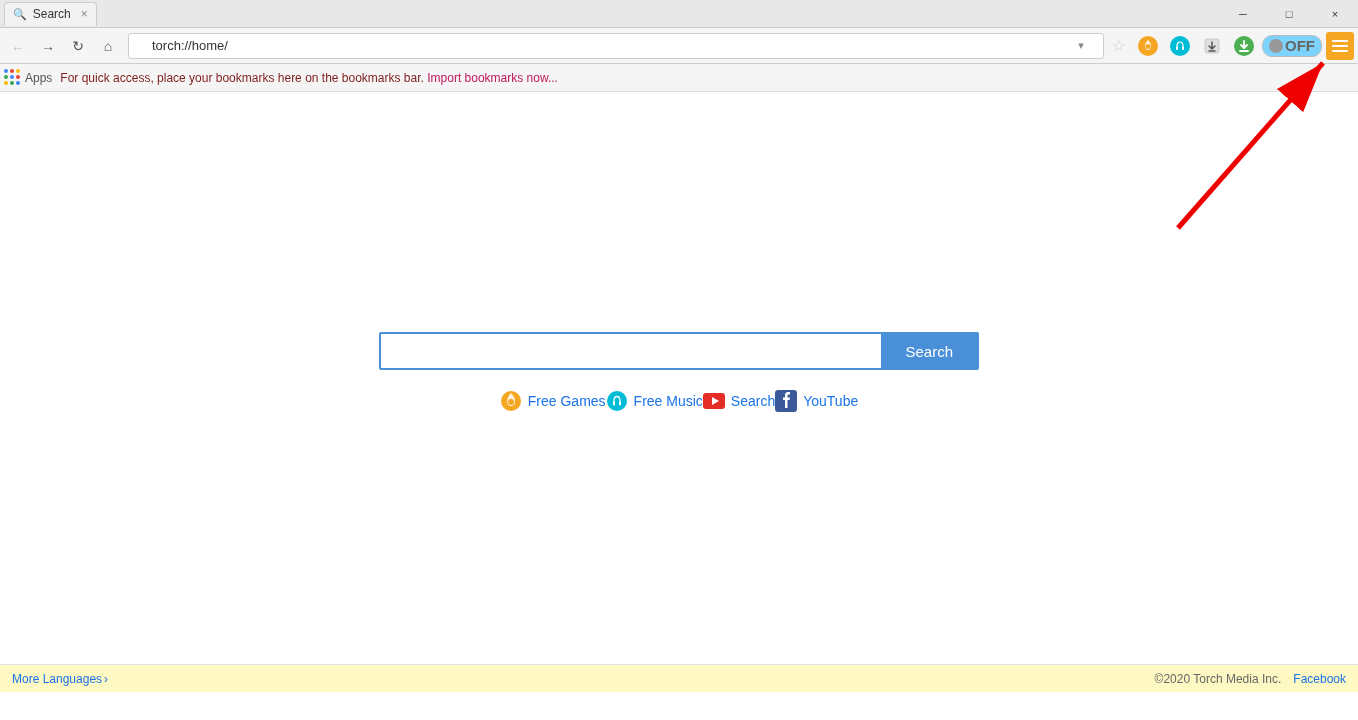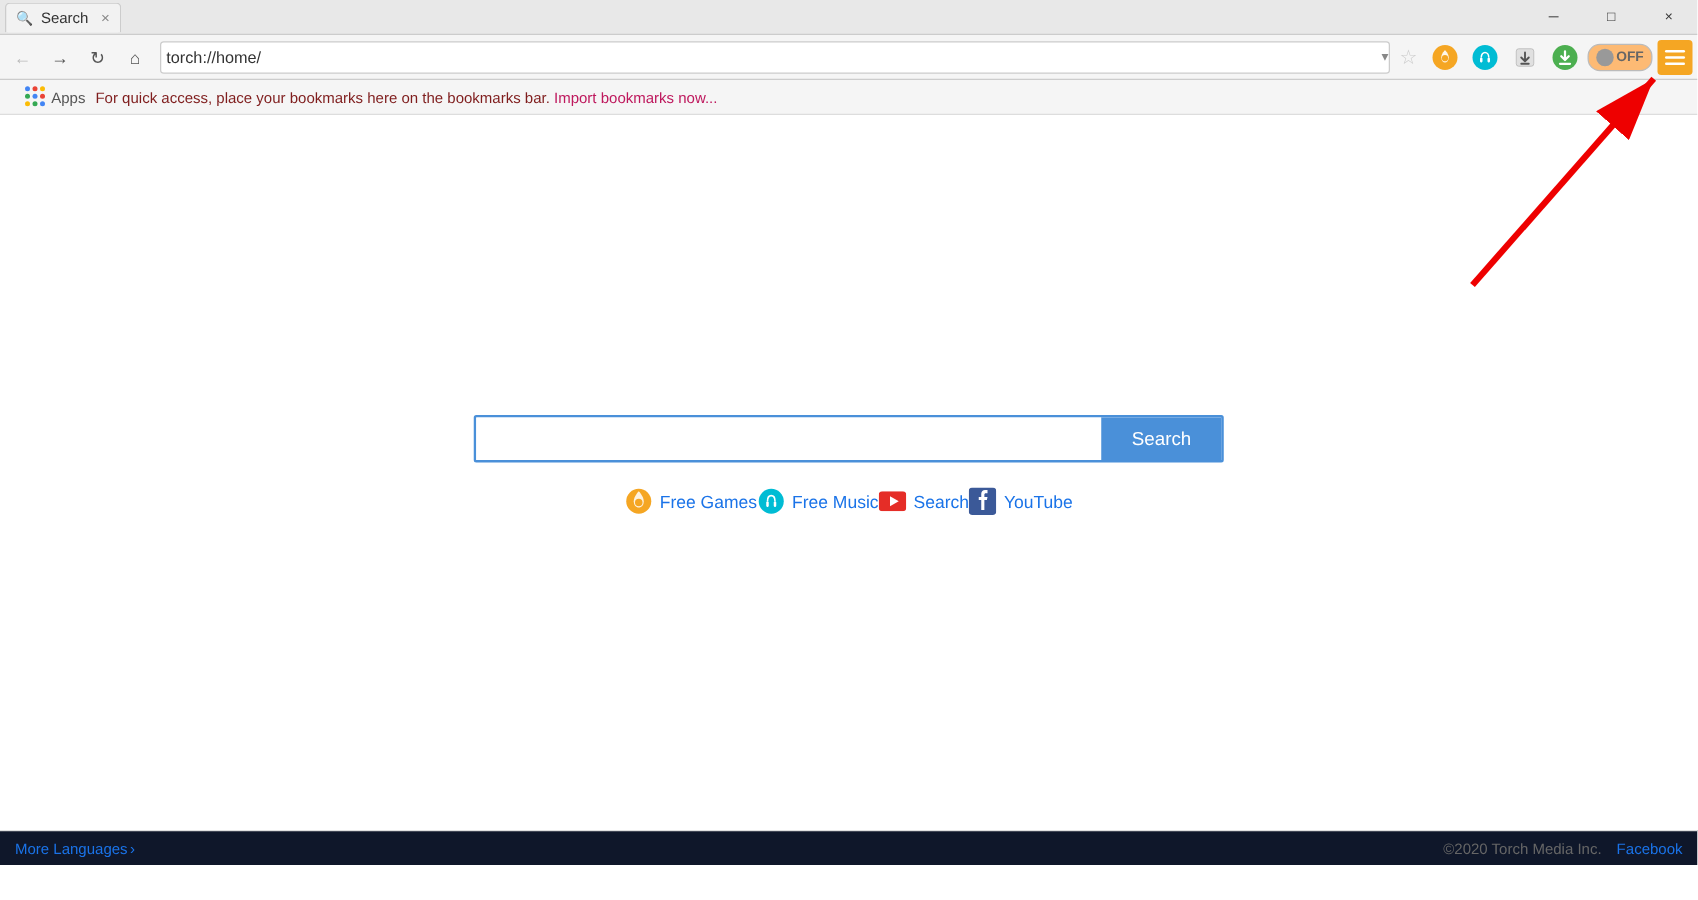--- a/index.html
+++ b/index.html
@@ -80,21 +80,21 @@
     }
     .nav-btn.disabled { color: #bbb; cursor: default; }
     .address-bar-wrap {
       flex: 1;
       display: flex;
       align-items: center;
       background: #fff;
       border: 1px solid #ccc;
       border-radius: 3px;
       height: 26px;
-      padding: 0 0;
+      padding: 0 19px;
       margin: 0 4px;
     }
     .address-bar-lock {
       color: #888;
       font-size: 11px;
       margin-right: 4px;
     }
     .address-input {
       border: none;
       outline: none;
@@ -151,25 +151,25 @@
     
     .torrent-svg {
       width: 22px;
       height: 22px;
     }
 
     
     .toggle-off {
       display: flex;
       align-items: center;
-      background: #fdba74;
+      background: #7dd3fc;
       border: 1px solid #bbb;
       border-radius: 10px;
       padding: 2px 6px;
-      font-size: 11px;
+      font-size: 15px;
       font-weight: bold;
       color: #666;
       cursor: pointer;
       height: 22px;
       gap: 2px;
     }
     .toggle-circle {
       width: 14px;
       height: 14px;
       border-radius: 50%;
@@ -196,21 +196,21 @@
       background: #fff;
       border-radius: 1px;
     }
 
     
     .bookmarks-bar {
       background: #f5f5f5;
       height: 28px;
       display: flex;
       align-items: center;
-      padding: 0 20px;
+      padding: 0 4px;
       border-bottom: 1px solid #ddd;
       font-size: 12px;
       color: #555;
     }
     .apps-btn {
       display: flex;
       align-items: center;
       gap: 4px;
       cursor: pointer;
       margin-right: 8px;
@@ -302,21 +302,21 @@
     .footer {
       position: absolute;
       bottom: 0;
       left: 0;
       right: 0;
       height: 28px;
       display: flex;
       align-items: center;
       justify-content: space-between;
       padding: 0 12px;
-      background: #0f172a;
+      background: #fef9c3;
       border-top: 1px solid #e0e0e0;
       font-size: 12px;
     }
     .more-languages-link {
       color: #1a73e8;
       text-decoration: none;
       display: flex;
       align-items: center;
       gap: 2px;
     }

